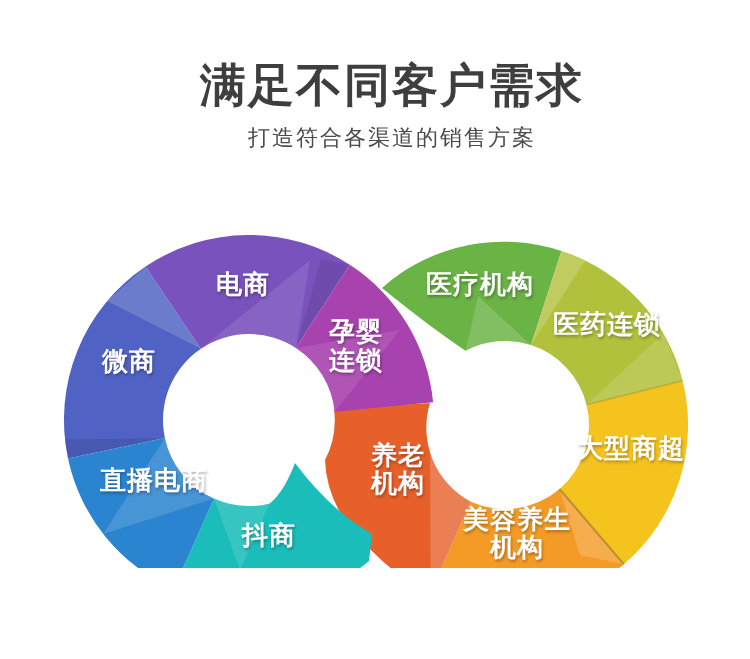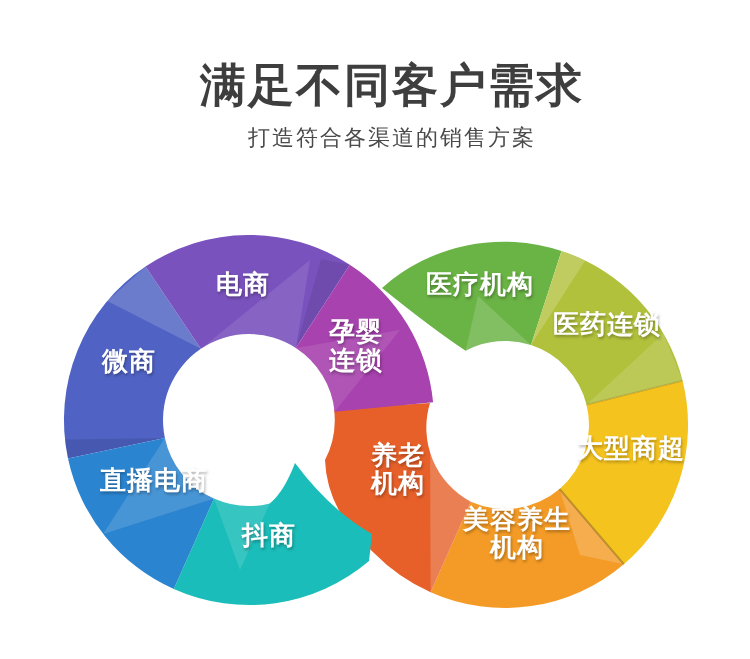--- a/index.html
+++ b/index.html
@@ -1,16 +1,16 @@
 <!DOCTYPE html>
 <html><head>
 <meta charset="utf-8">
 <style>
   html,body{margin:0;padding:0;background:#ffffff;}
-  .stage{position:relative;width:750px;height:659px;background:#ffffff;overflow:hidden;
+  .stage{position:relative;width:750px;height:568px;background:#ffffff;overflow:hidden;
          font-family:"Liberation Sans",sans-serif;}
   .header{position:absolute;left:0;right:0;top:60px;text-align:center;transform:translateX(17px);}
   .title{margin:0;font-size:46px;font-weight:900;color:#3e3e3e;letter-spacing:2px;line-height:1.1;}
   .subtitle{margin:12px 0 0 0;font-size:22px;font-weight:400;color:#4a4a4a;letter-spacing:2px;}
   .chart-svg{position:absolute;left:0;top:0;}
   .chart-svg text{font-family:"Liberation Sans",sans-serif;font-weight:bold;fill:#ffffff;
         letter-spacing:1px;text-shadow:1px 2px 3px rgba(0,0,0,0.30);}
 </style>
 </head>
 <body>

